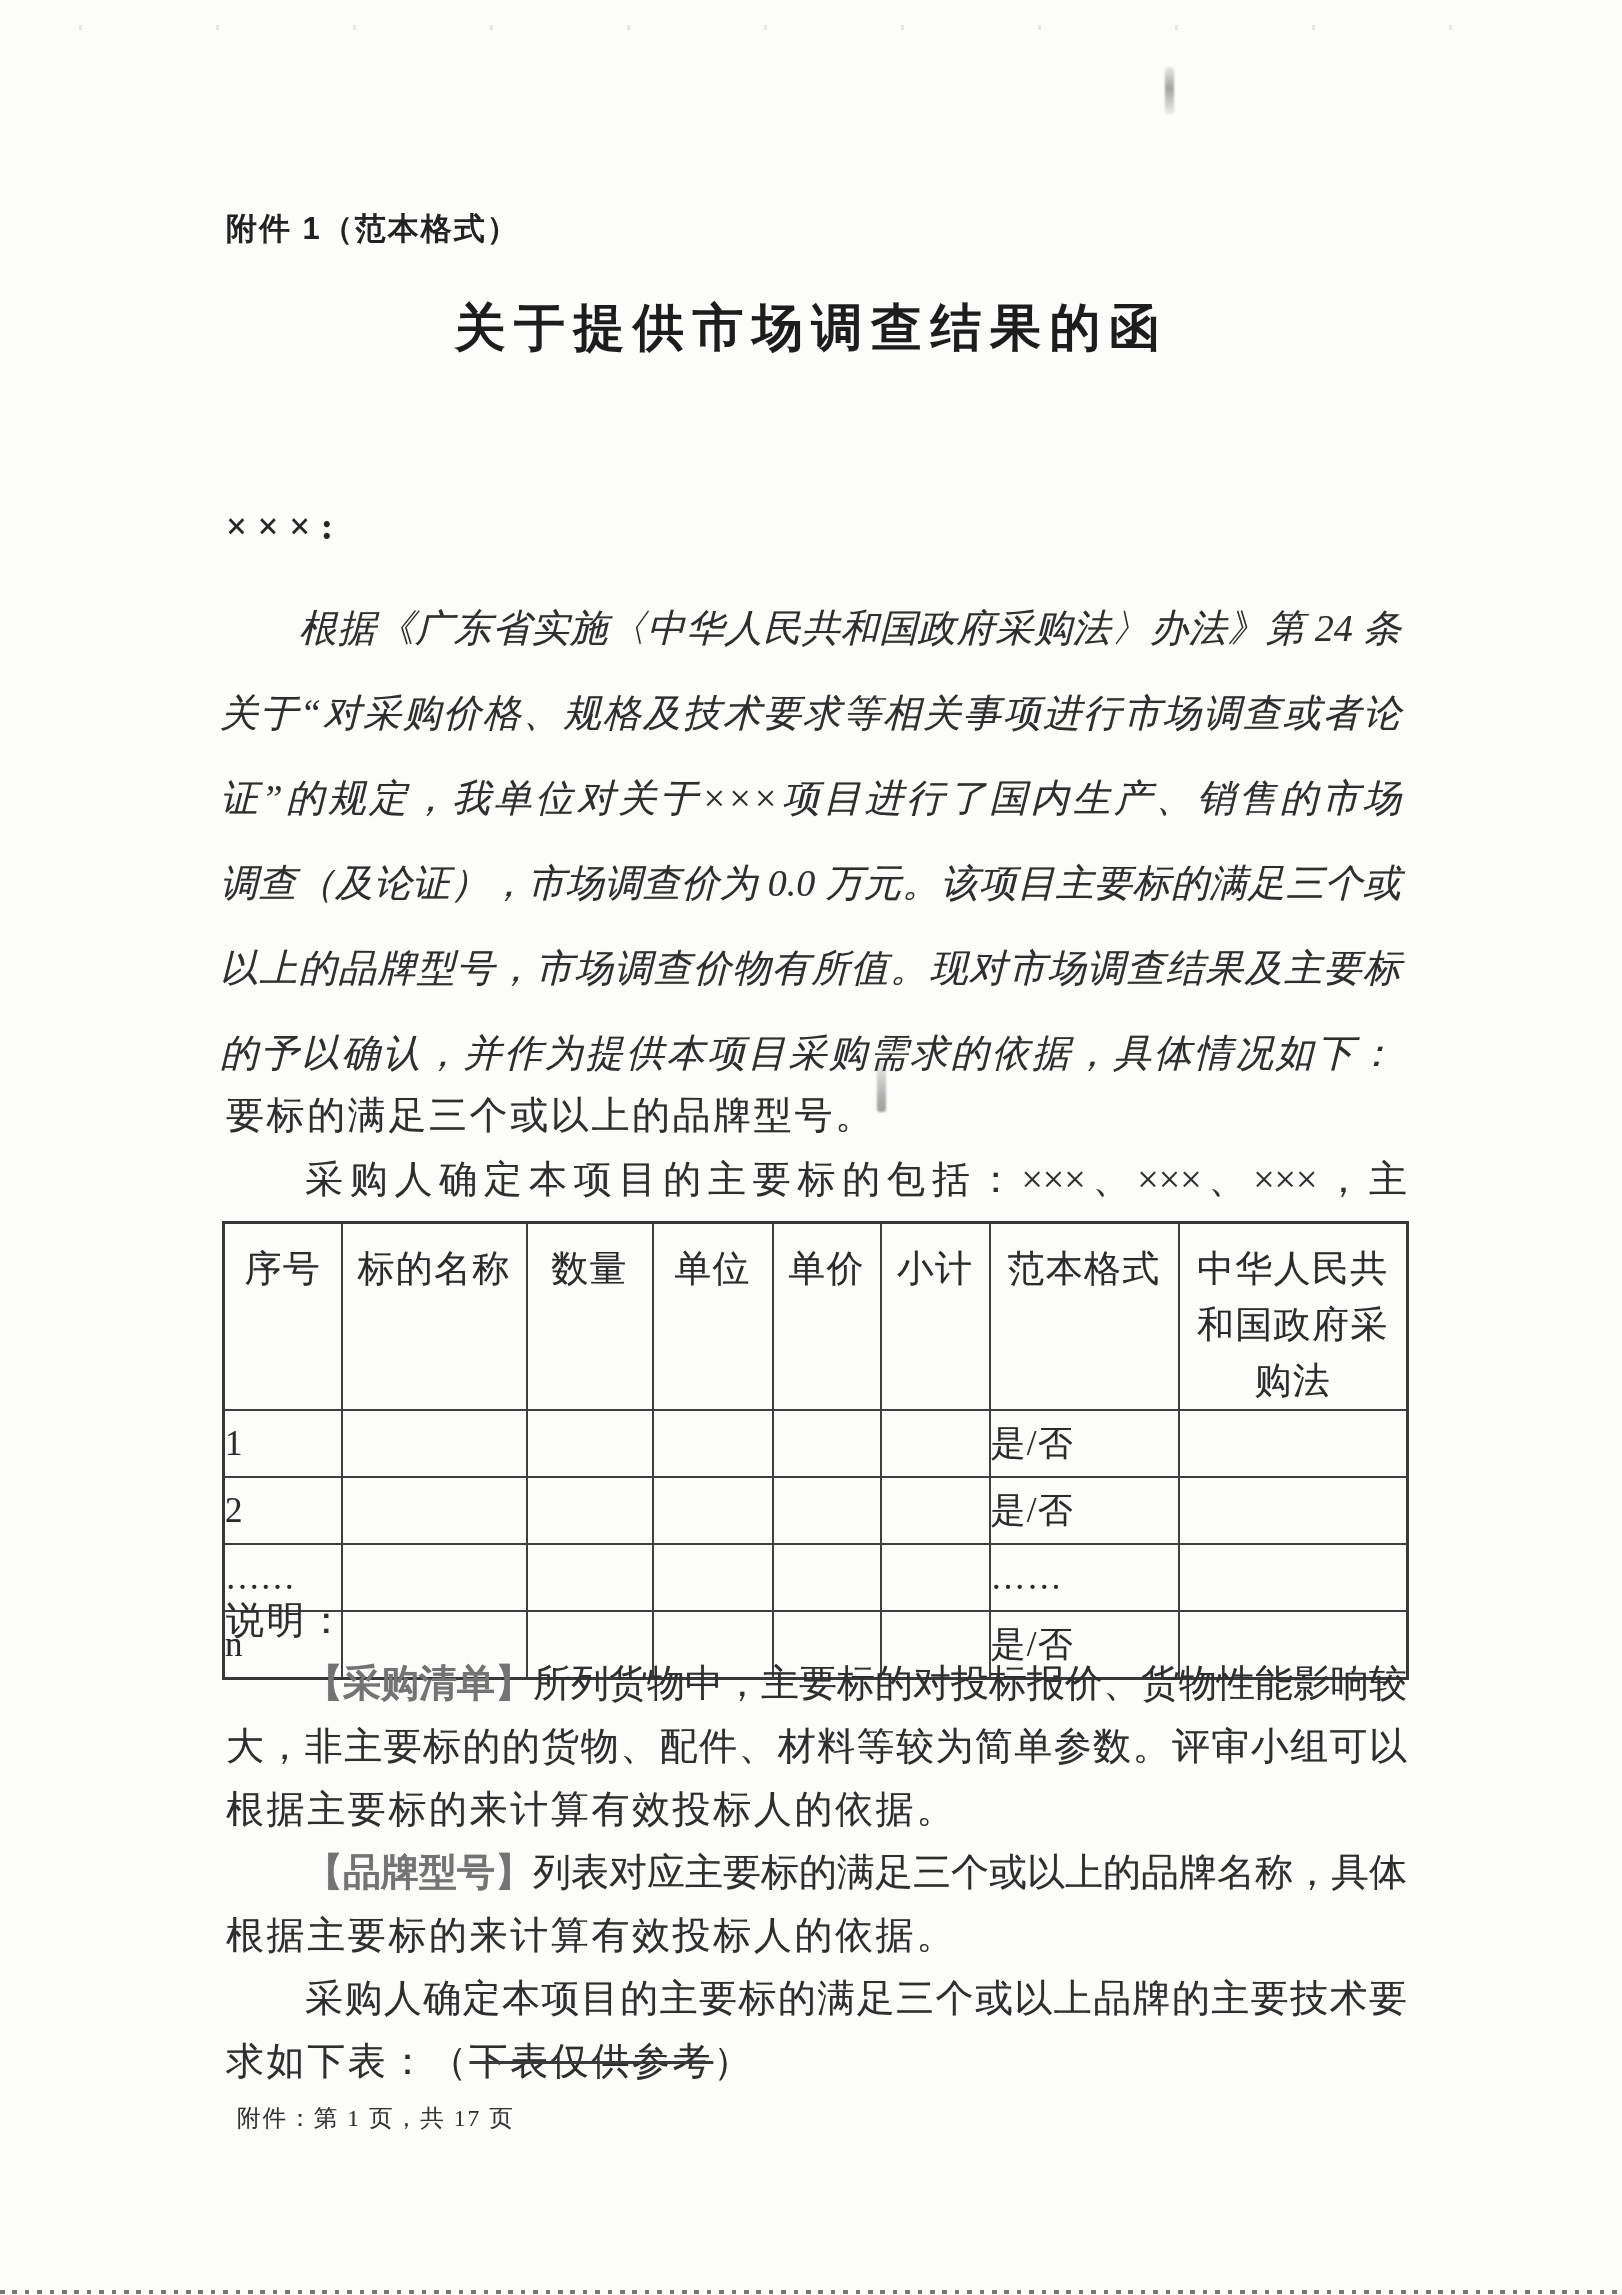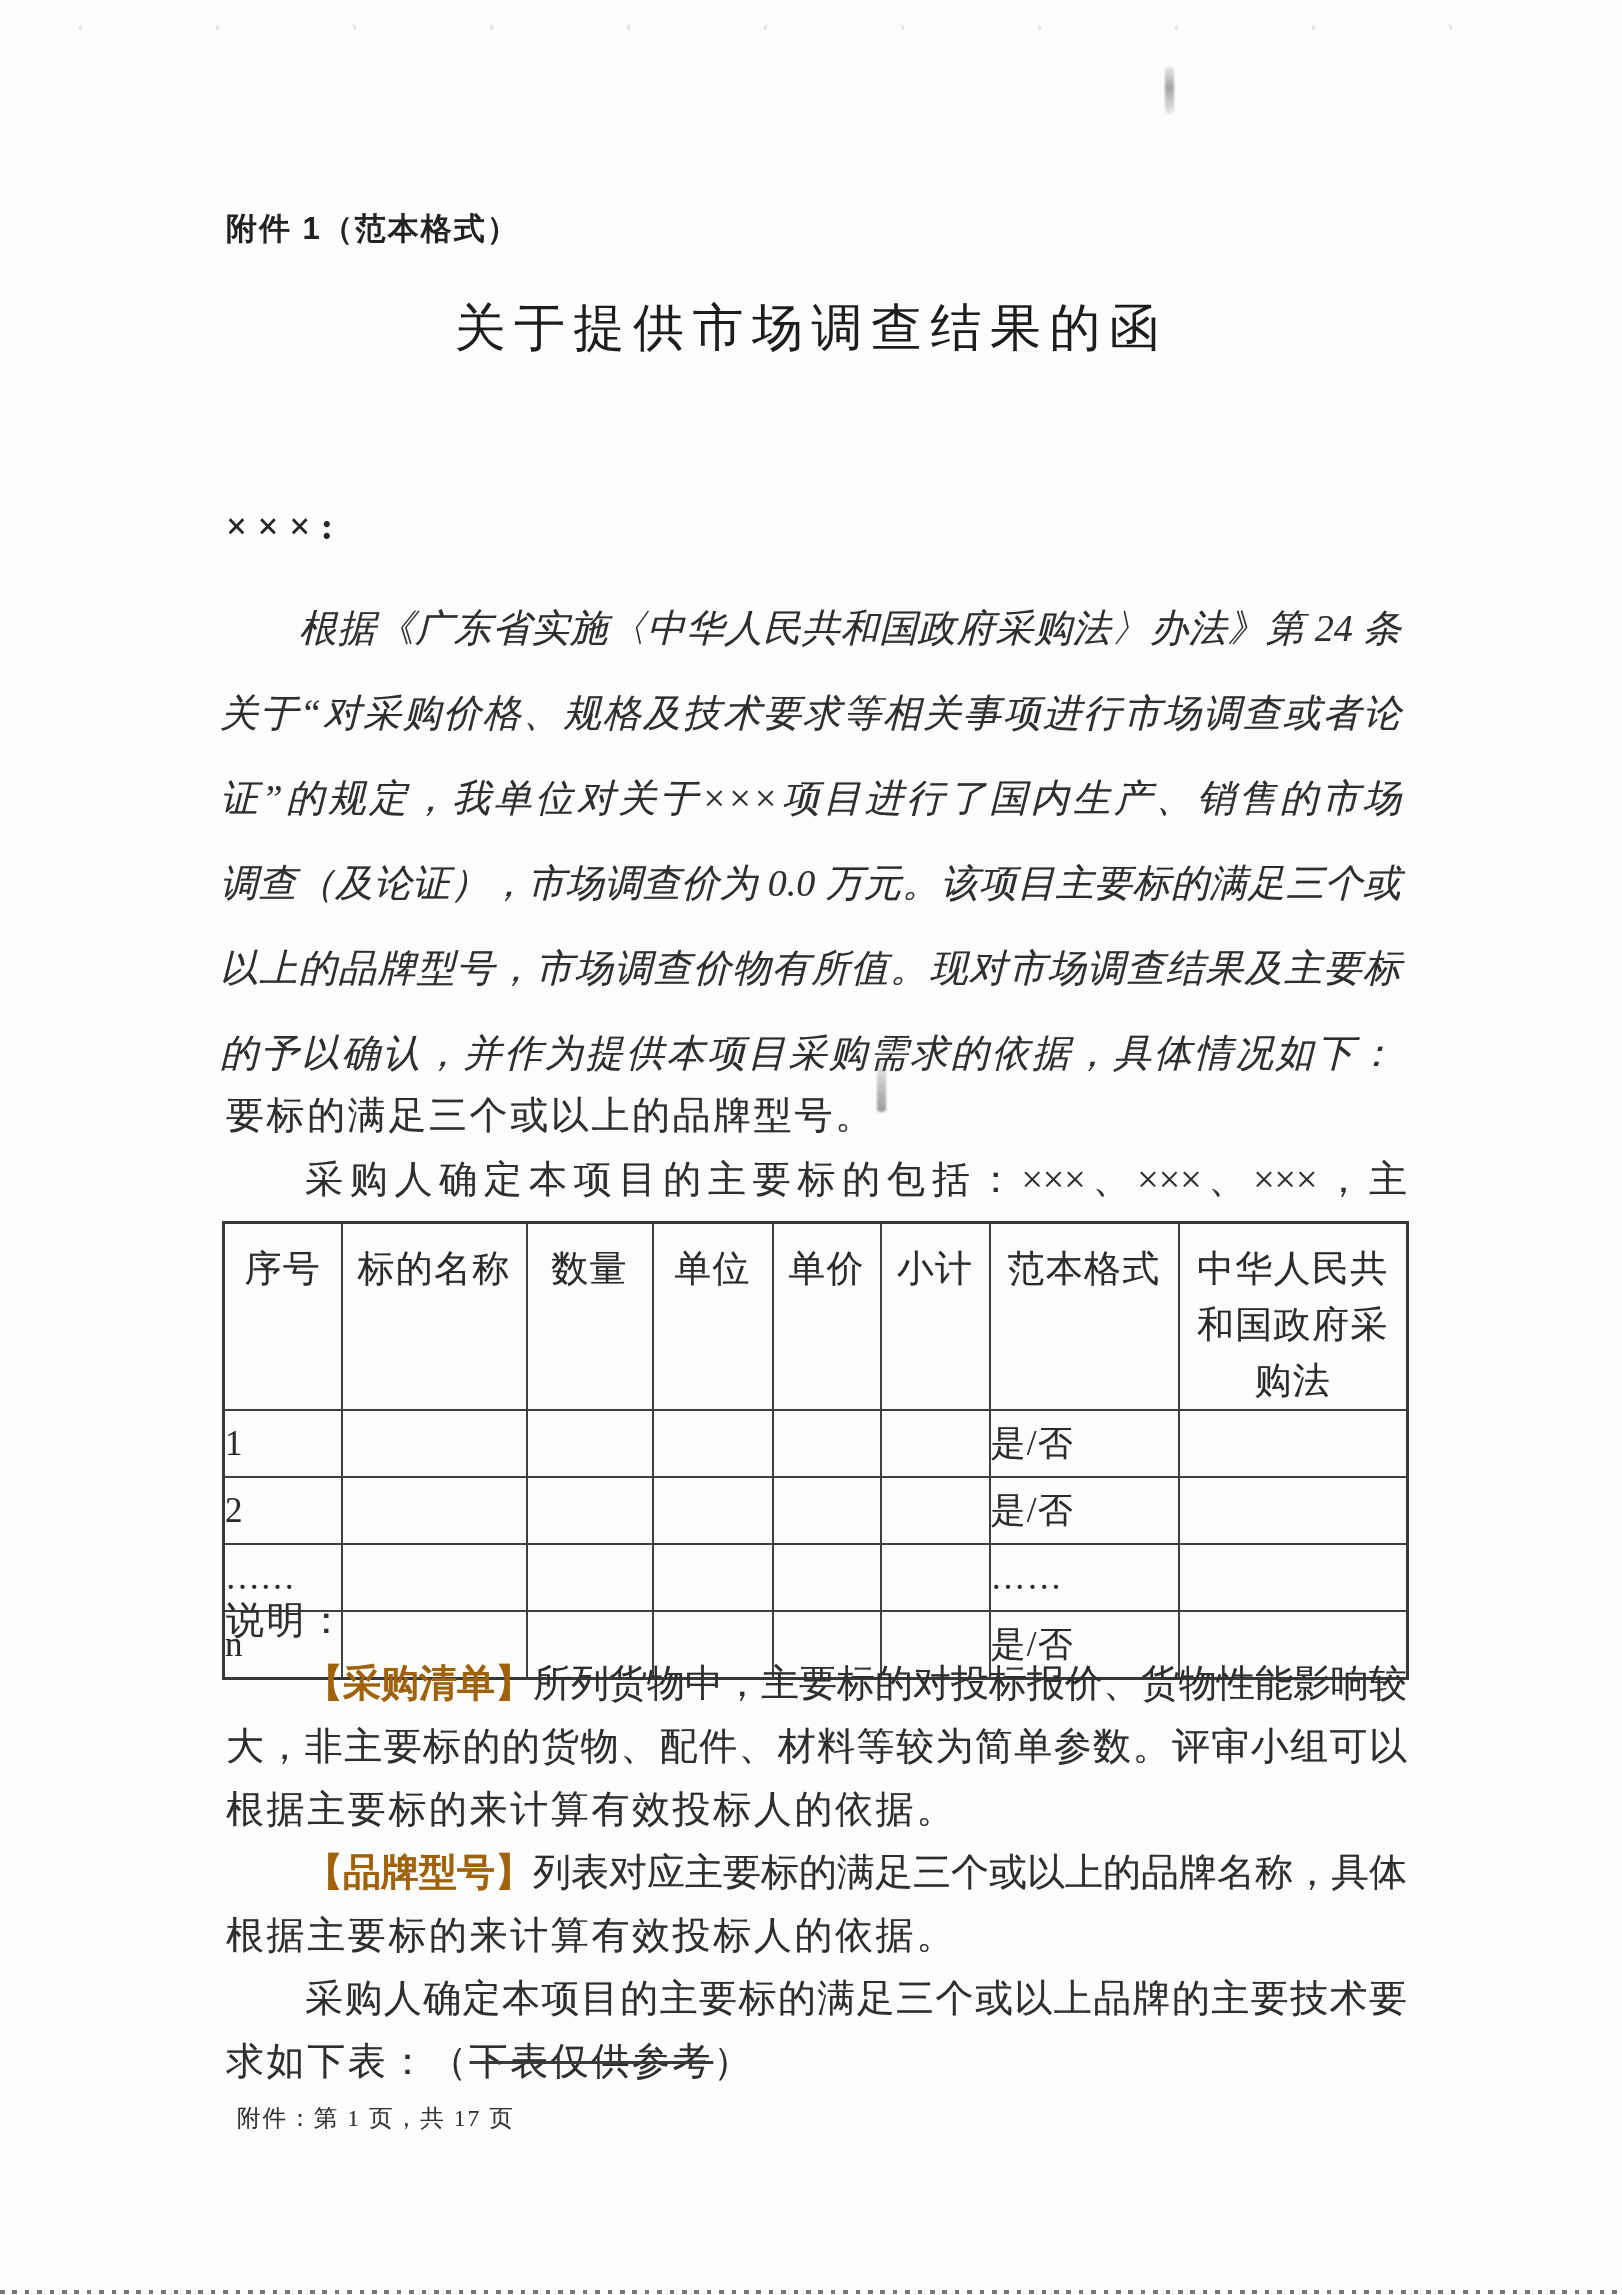--- a/index.html
+++ b/index.html
@@ -37,21 +37,21 @@
   .attachment-heading{
     position:absolute;left:226px;top:208px;
     font-family:"Liberation Sans","DejaVu Sans",sans-serif;
     font-size:31px;line-height:42px;font-weight:700;
     letter-spacing:2px;color:#222;
   }
   .doc-title{
     position:absolute;left:0;top:296px;width:1623px;
     text-align:center;
     font-family:"Liberation Sans","DejaVu Sans",sans-serif;
-    font-size:51px;line-height:63px;font-weight:400;
+    font-size:51px;line-height:63px;font-weight:700;
     letter-spacing:8.5px;color:#1d1d1d;
   }
   
   .bodytext{font-size:38px;letter-spacing:2.6px;text-shadow:0 0 0.7px rgba(45,45,45,.35);}
   .salutation{
     position:absolute;left:226px;top:505px;
     font-size:37px;letter-spacing:10.5px;font-weight:600;color:#262626;
     text-shadow:0 0 0.7px rgba(45,45,45,.35);
   }
   .intro-block{position:absolute;left:220px;top:586px;width:1181px;font-style:italic;}
@@ -61,21 +61,21 @@
   .notes-block{position:absolute;left:226px;top:1589px;width:1181px;}
   .notes-block .line{height:63px;line-height:63px;}
   .line{white-space:nowrap;}
   .line.full{
     white-space:normal;
     text-align:justify;
     text-align-last:justify;
     letter-spacing:0;
   }
   .line.indent{text-indent:79px;}
-  .tag-bold{font-weight:700;color:#a16207;}
+  .tag-bold{font-weight:700;color:#737373;}
   .struck{text-decoration:line-through;text-decoration-thickness:2.6px;text-decoration-color:#3a3a3a;}
   
   .tbl-wrap{position:absolute;left:222px;top:1221px;width:1183px;}
   table.procurement{
     table-layout:fixed;border-collapse:collapse;width:1183px;
     font-size:35px;color:#2b2b2b;
     text-shadow:0 0 0.7px rgba(45,45,45,.3);
   }
   table.procurement{border:3.3px solid #383838;}
   table.procurement th,table.procurement td{

